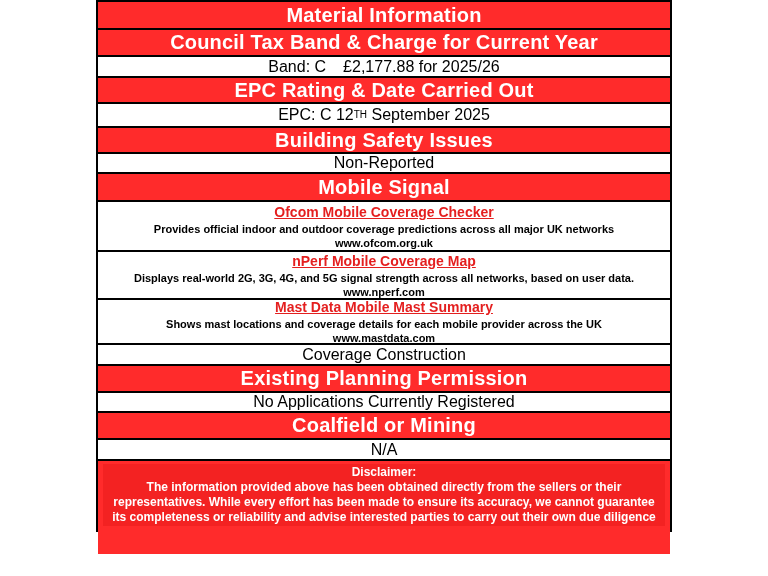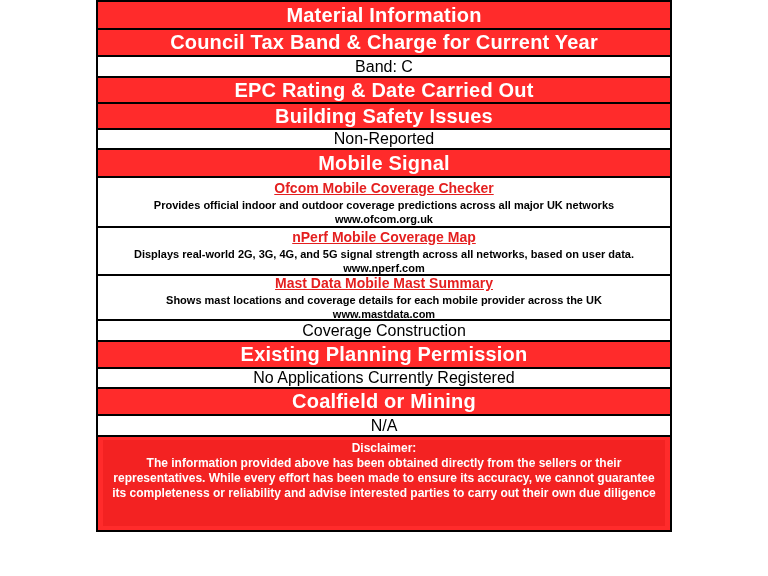--- a/index.html
+++ b/index.html
@@ -42,42 +42,46 @@
     text-decoration:underline;line-height:19px;
   }
   .info-desc,.info-url{
     color:#000;font-weight:bold;font-size:11px;line-height:14px;
   }
   .h28{height:28px}.h27{height:27px}.h26{height:26px}.h24{height:24px}
   .h21{height:21px}.h20{height:20px}
   .b50{height:50px}.b48{height:48px}.b45{height:45px}
   .disclaimer-outer{
     flex:1 1 auto;background:var(--banner-red);
-    padding:3px 5px 4px 5px;box-sizing:border-box;
+    padding:3px 5px 28px 5px;box-sizing:border-box;
   }
   .disclaimer-inner{
     background:var(--disclaimer-red);height:100%;box-sizing:border-box;
     color:#fff;font-weight:bold;font-size:12px;line-height:15px;
     text-align:center;padding:1px 6px;
   }
   .disclaimer-heading{font-size:12px;}
 </style>
 </head>
 <body>
 
 <div class="sheet">
 
   <div class="banner h28">Material Information</div>
 
   <div class="banner h27">Council Tax Band &amp; Charge for Current Year</div>
   <div class="row h21">
     <span>Band: C</span>
+    <span class="gap">£2,177.88 for 2025/26</span>
   </div>
 
   <div class="banner h26">EPC Rating &amp; Date Carried Out</div>
+  <div class="row h24">
+    <span>EPC: C 12</span><sup>TH</sup><span> September 2025</span>
+  </div>
 
   <div class="banner h26">Building Safety Issues</div>
   <div class="row h20">Non-Reported</div>
 
   <div class="banner h28">Mobile Signal</div>
 
   <div class="info-block b50">
     <div class="info-link">Ofcom Mobile Coverage Checker</div>
     <div class="info-desc">Provides official indoor and outdoor coverage predictions across all major UK networks</div>
     <div class="info-url">www.ofcom.org.uk</div>

